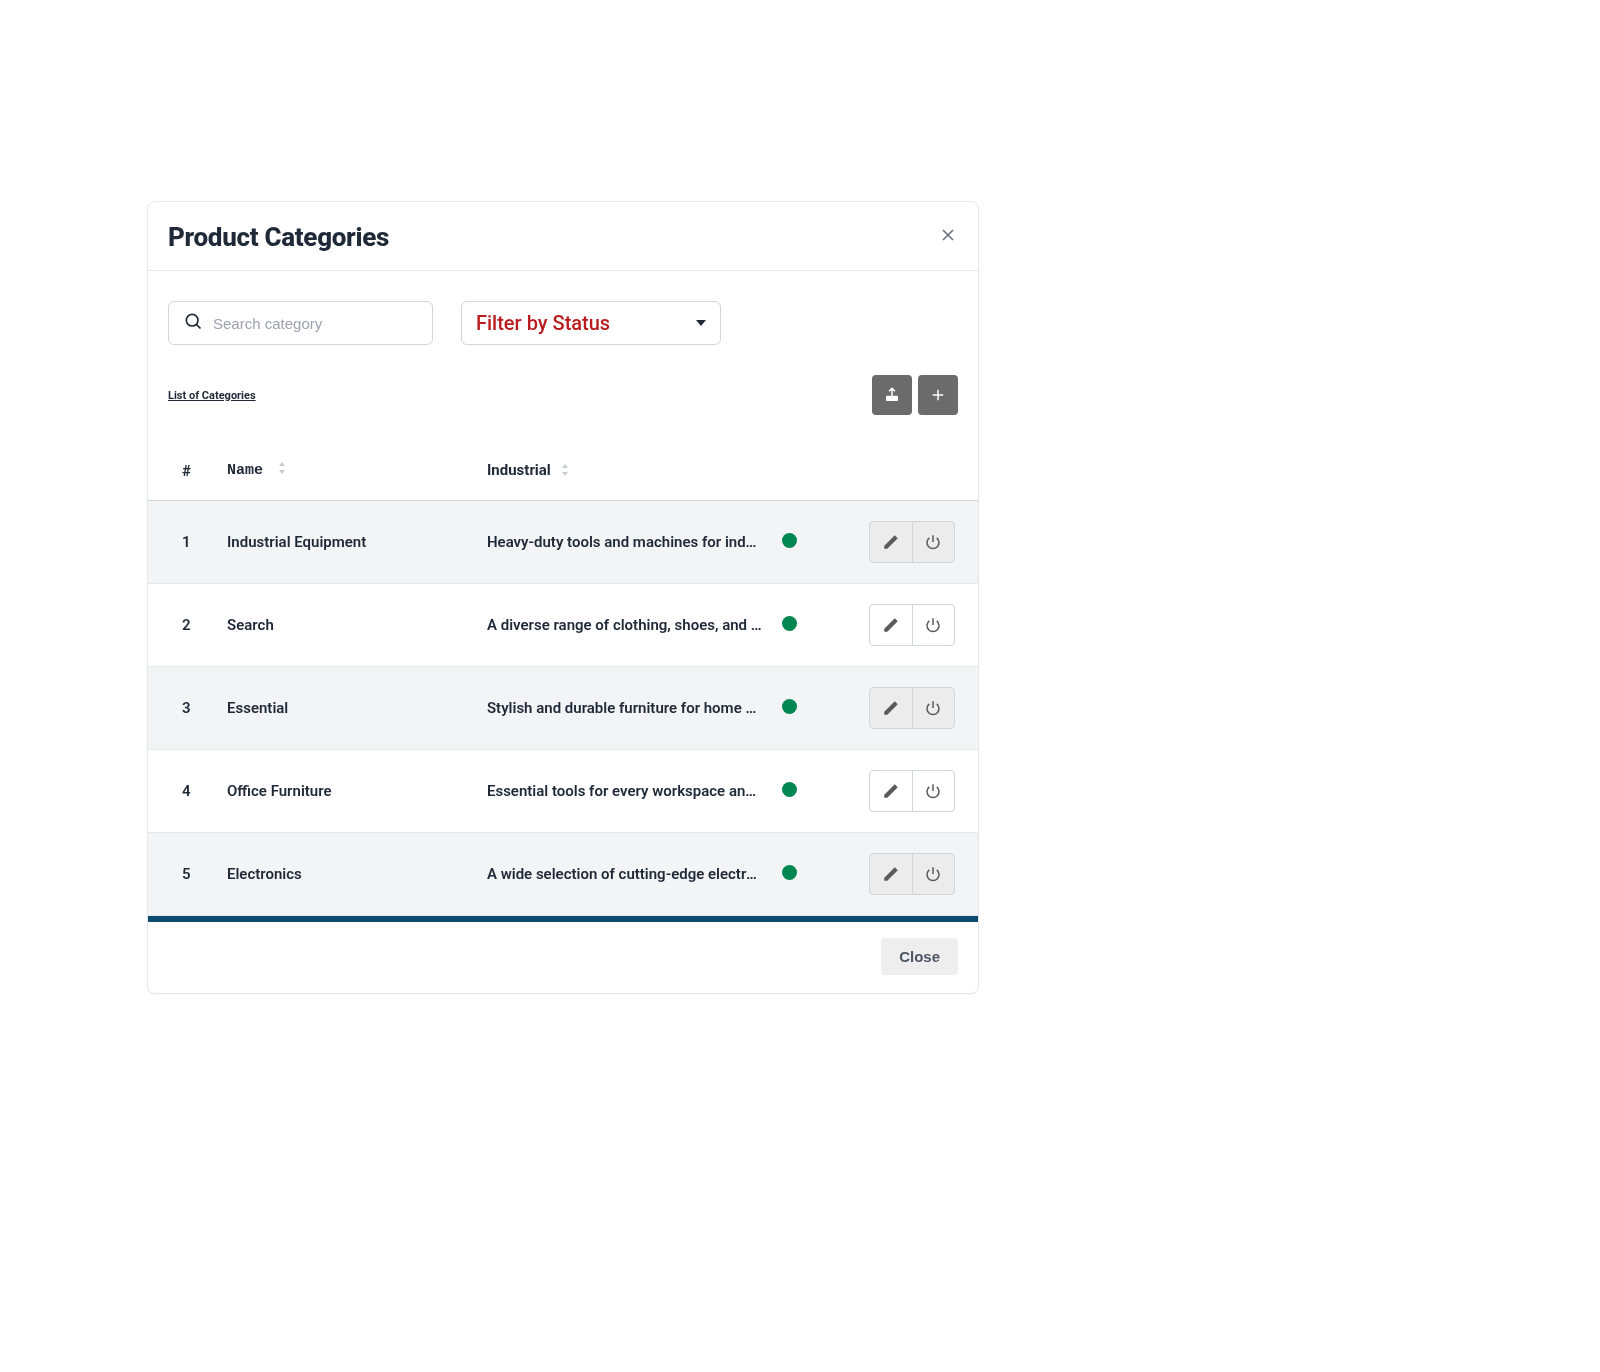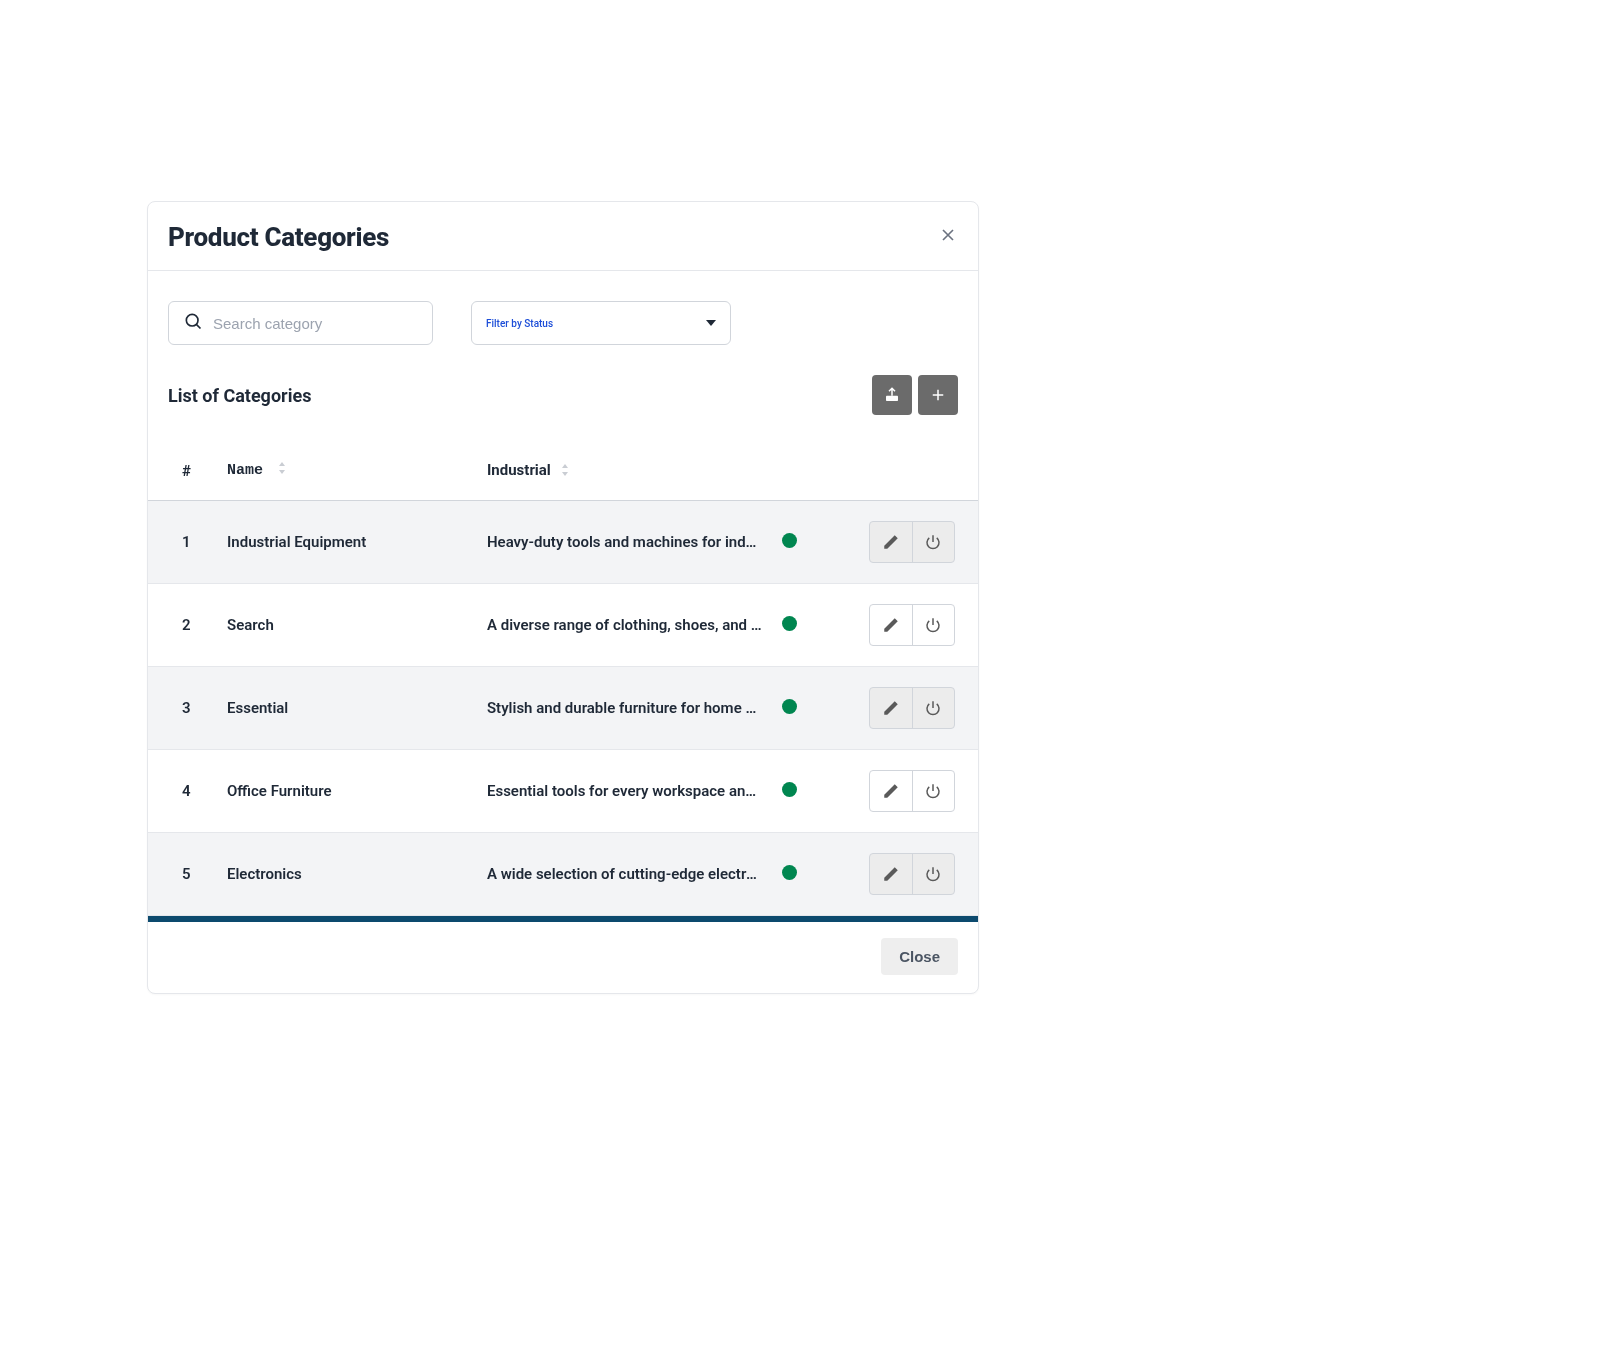--- a/index.html
+++ b/index.html
@@ -31,21 +31,21 @@
   .modal-title {
     font-size: 26px;
     font-weight: 800;
     color: #1f2937;
     letter-spacing: -0.3px;
   }
   .close-x svg { width: 20px; height: 20px; stroke: #6b7280; stroke-width: 2; }
   .close-x { cursor: pointer; }
   .controls-row {
     display: flex;
-    gap: 38px;
+    gap: 28px;
     padding: 30px 20px 18px 20px;
   }
   .search-wrap, .filter-wrap {
     display: flex;
     align-items: center;
     border: 1px solid #d1d5db;
     border-radius: 6px;
     height: 44px;
     background: #fff;
     padding: 0 14px;
@@ -56,34 +56,34 @@
   .search-wrap svg { width: 20px; height: 20px; stroke: #1f2937; margin-right: 10px; }
   .search-input {
     border: none;
     outline: none;
     font-size: 15px;
     color: #374151;
     width: 100%;
     font-weight: 500;
   }
   .search-input::placeholder { color: #9ca3af; }
-  .filter-placeholder { color: #1d4ed8; font-size: 10px; font-weight: 500; }
+  .filter-placeholder { color: #b91c1c; font-size: 20px; font-weight: 500; }
   .caret-down {
     width: 0; height: 0;
     border-left: 5px solid transparent;
     border-right: 5px solid transparent;
     border-top: 6px solid #1f2937;
   }
   .list-header {
     display: flex;
     align-items: center;
     justify-content: space-between;
     padding: 12px 20px 2px 20px;
   }
-  .list-title { font-size: 18px; font-weight: 700; color: #1f2937; }
+  .list-title { font-size: 11px; font-weight: 700; color: #1f2937; text-decoration: underline; }
   .list-actions { display: flex; gap: 6px; }
   .sq-btn {
     width: 40px; height: 40px;
     display: inline-flex; align-items: center; justify-content: center;
     background: #6b6b6b; border-radius: 4px; cursor: pointer;
   }
   .sq-btn svg { stroke: #ffffff; fill: #ffffff; }
   .table {
     width: 100%;
     border-collapse: collapse;

